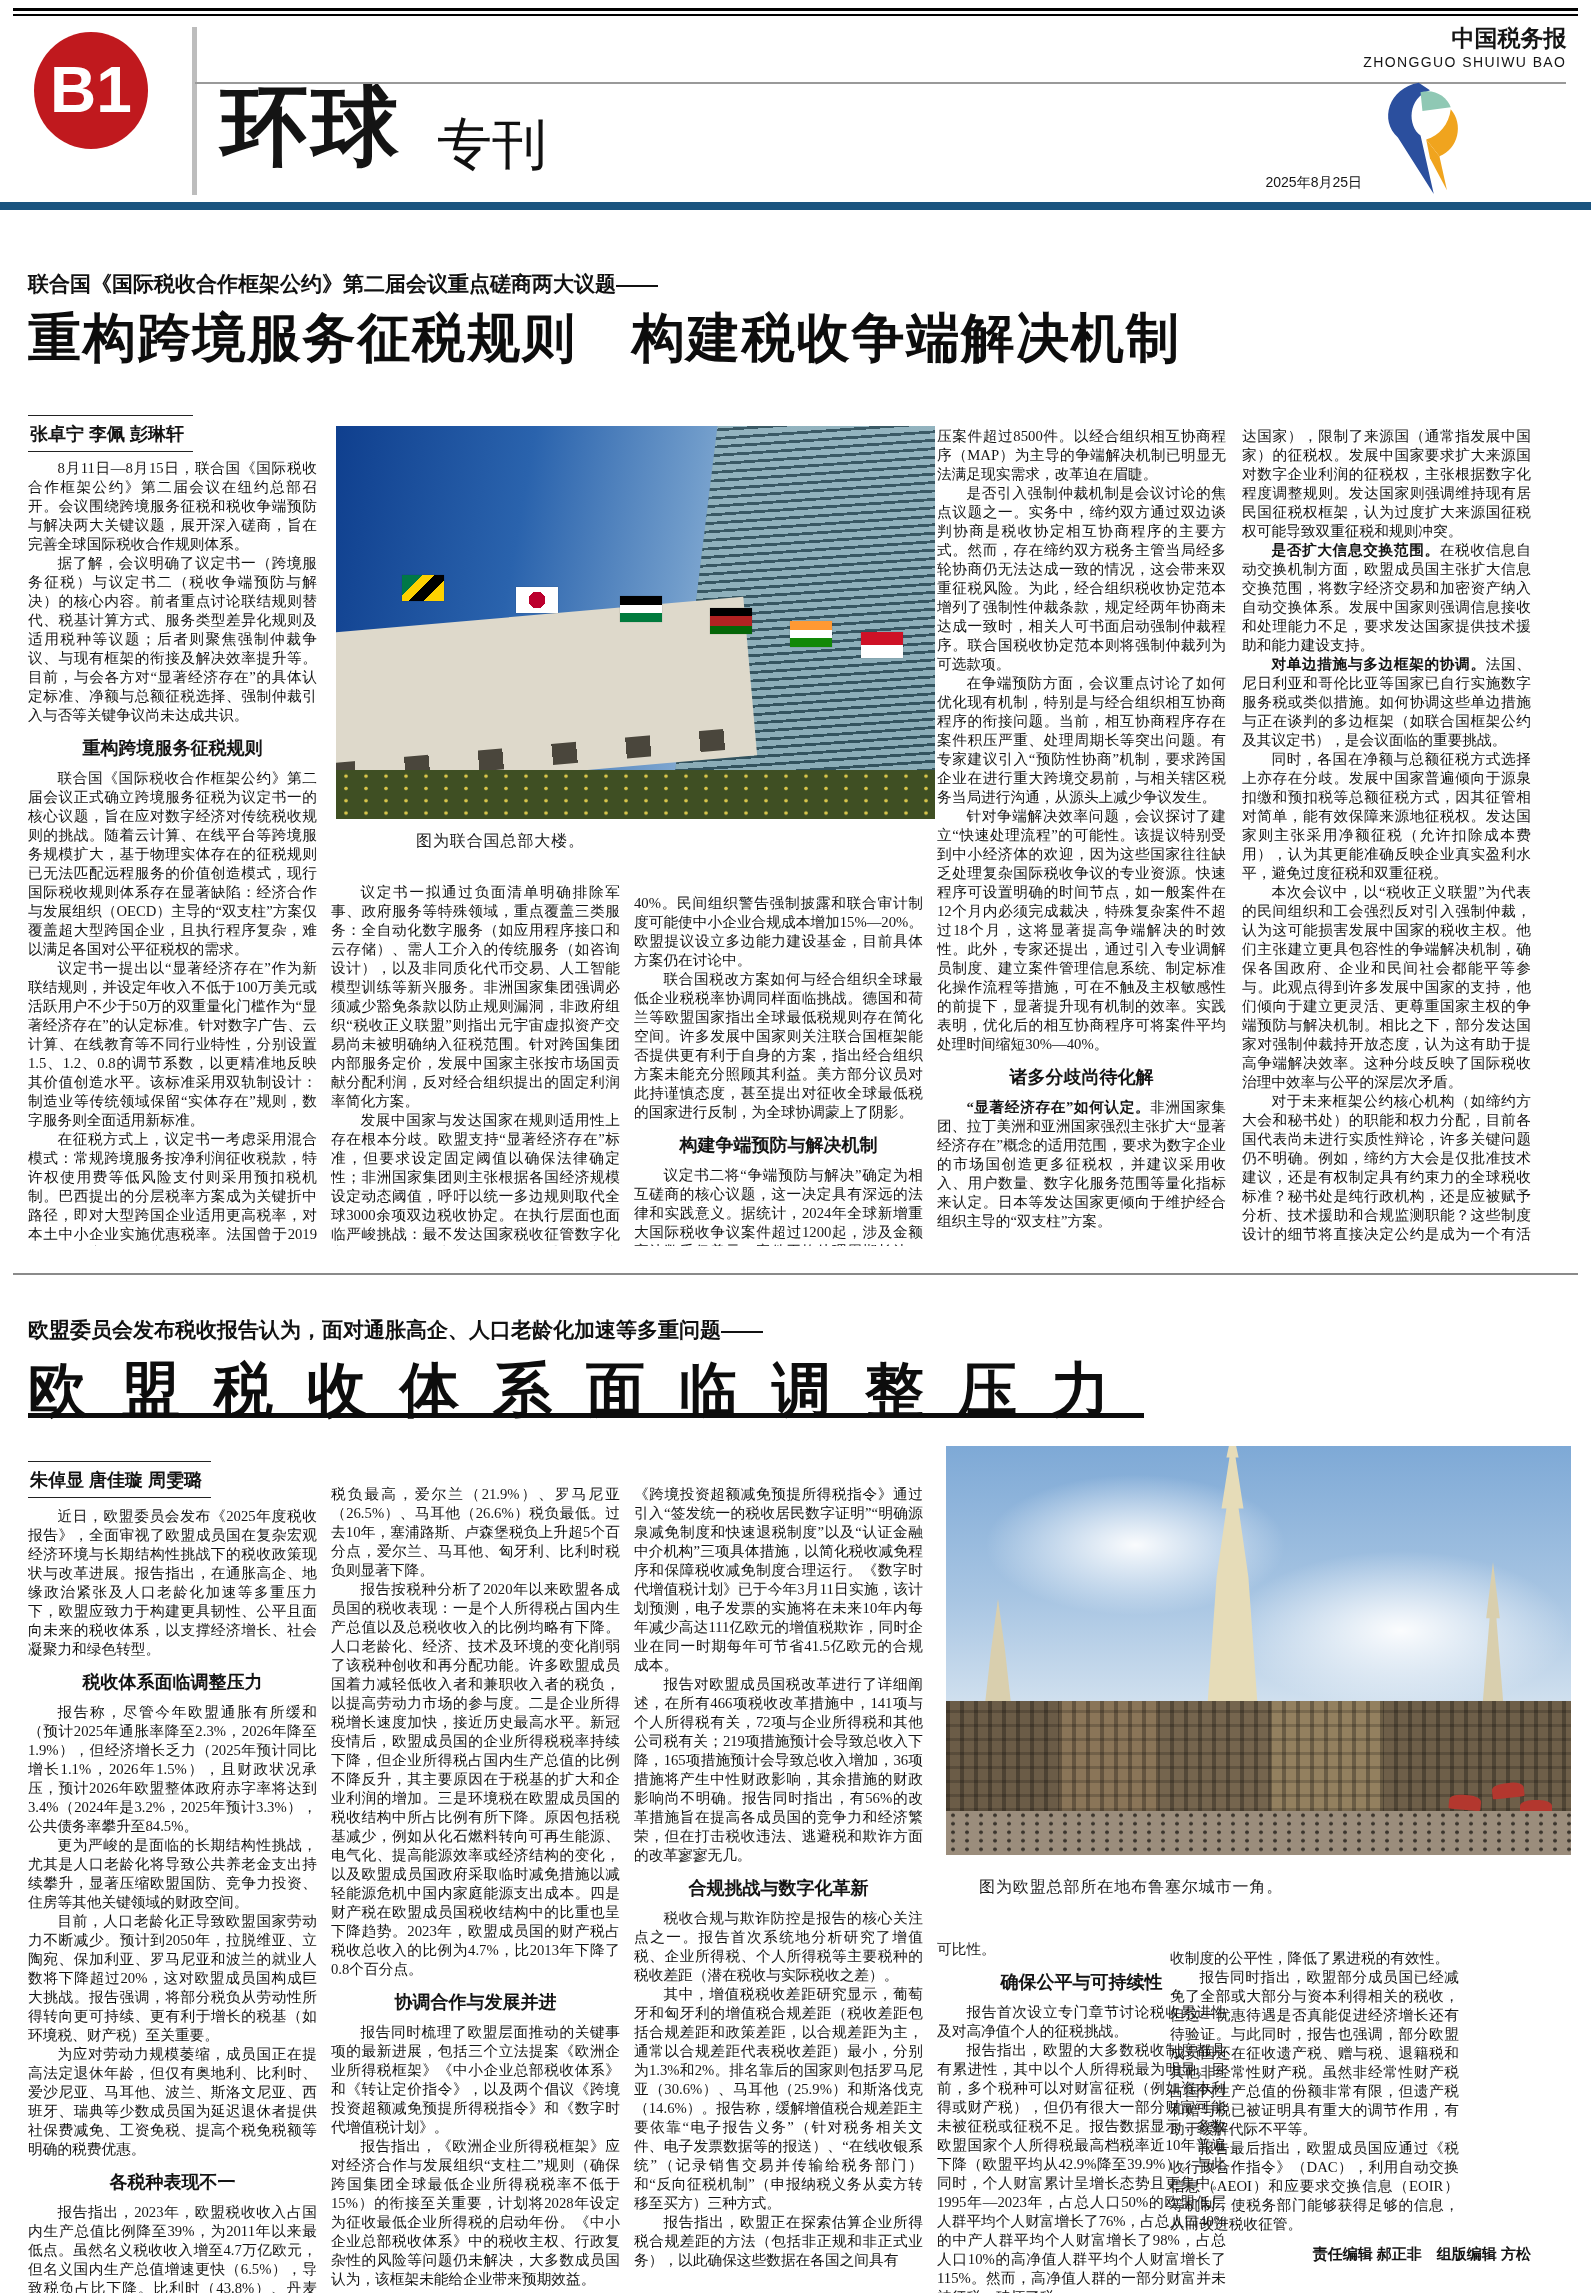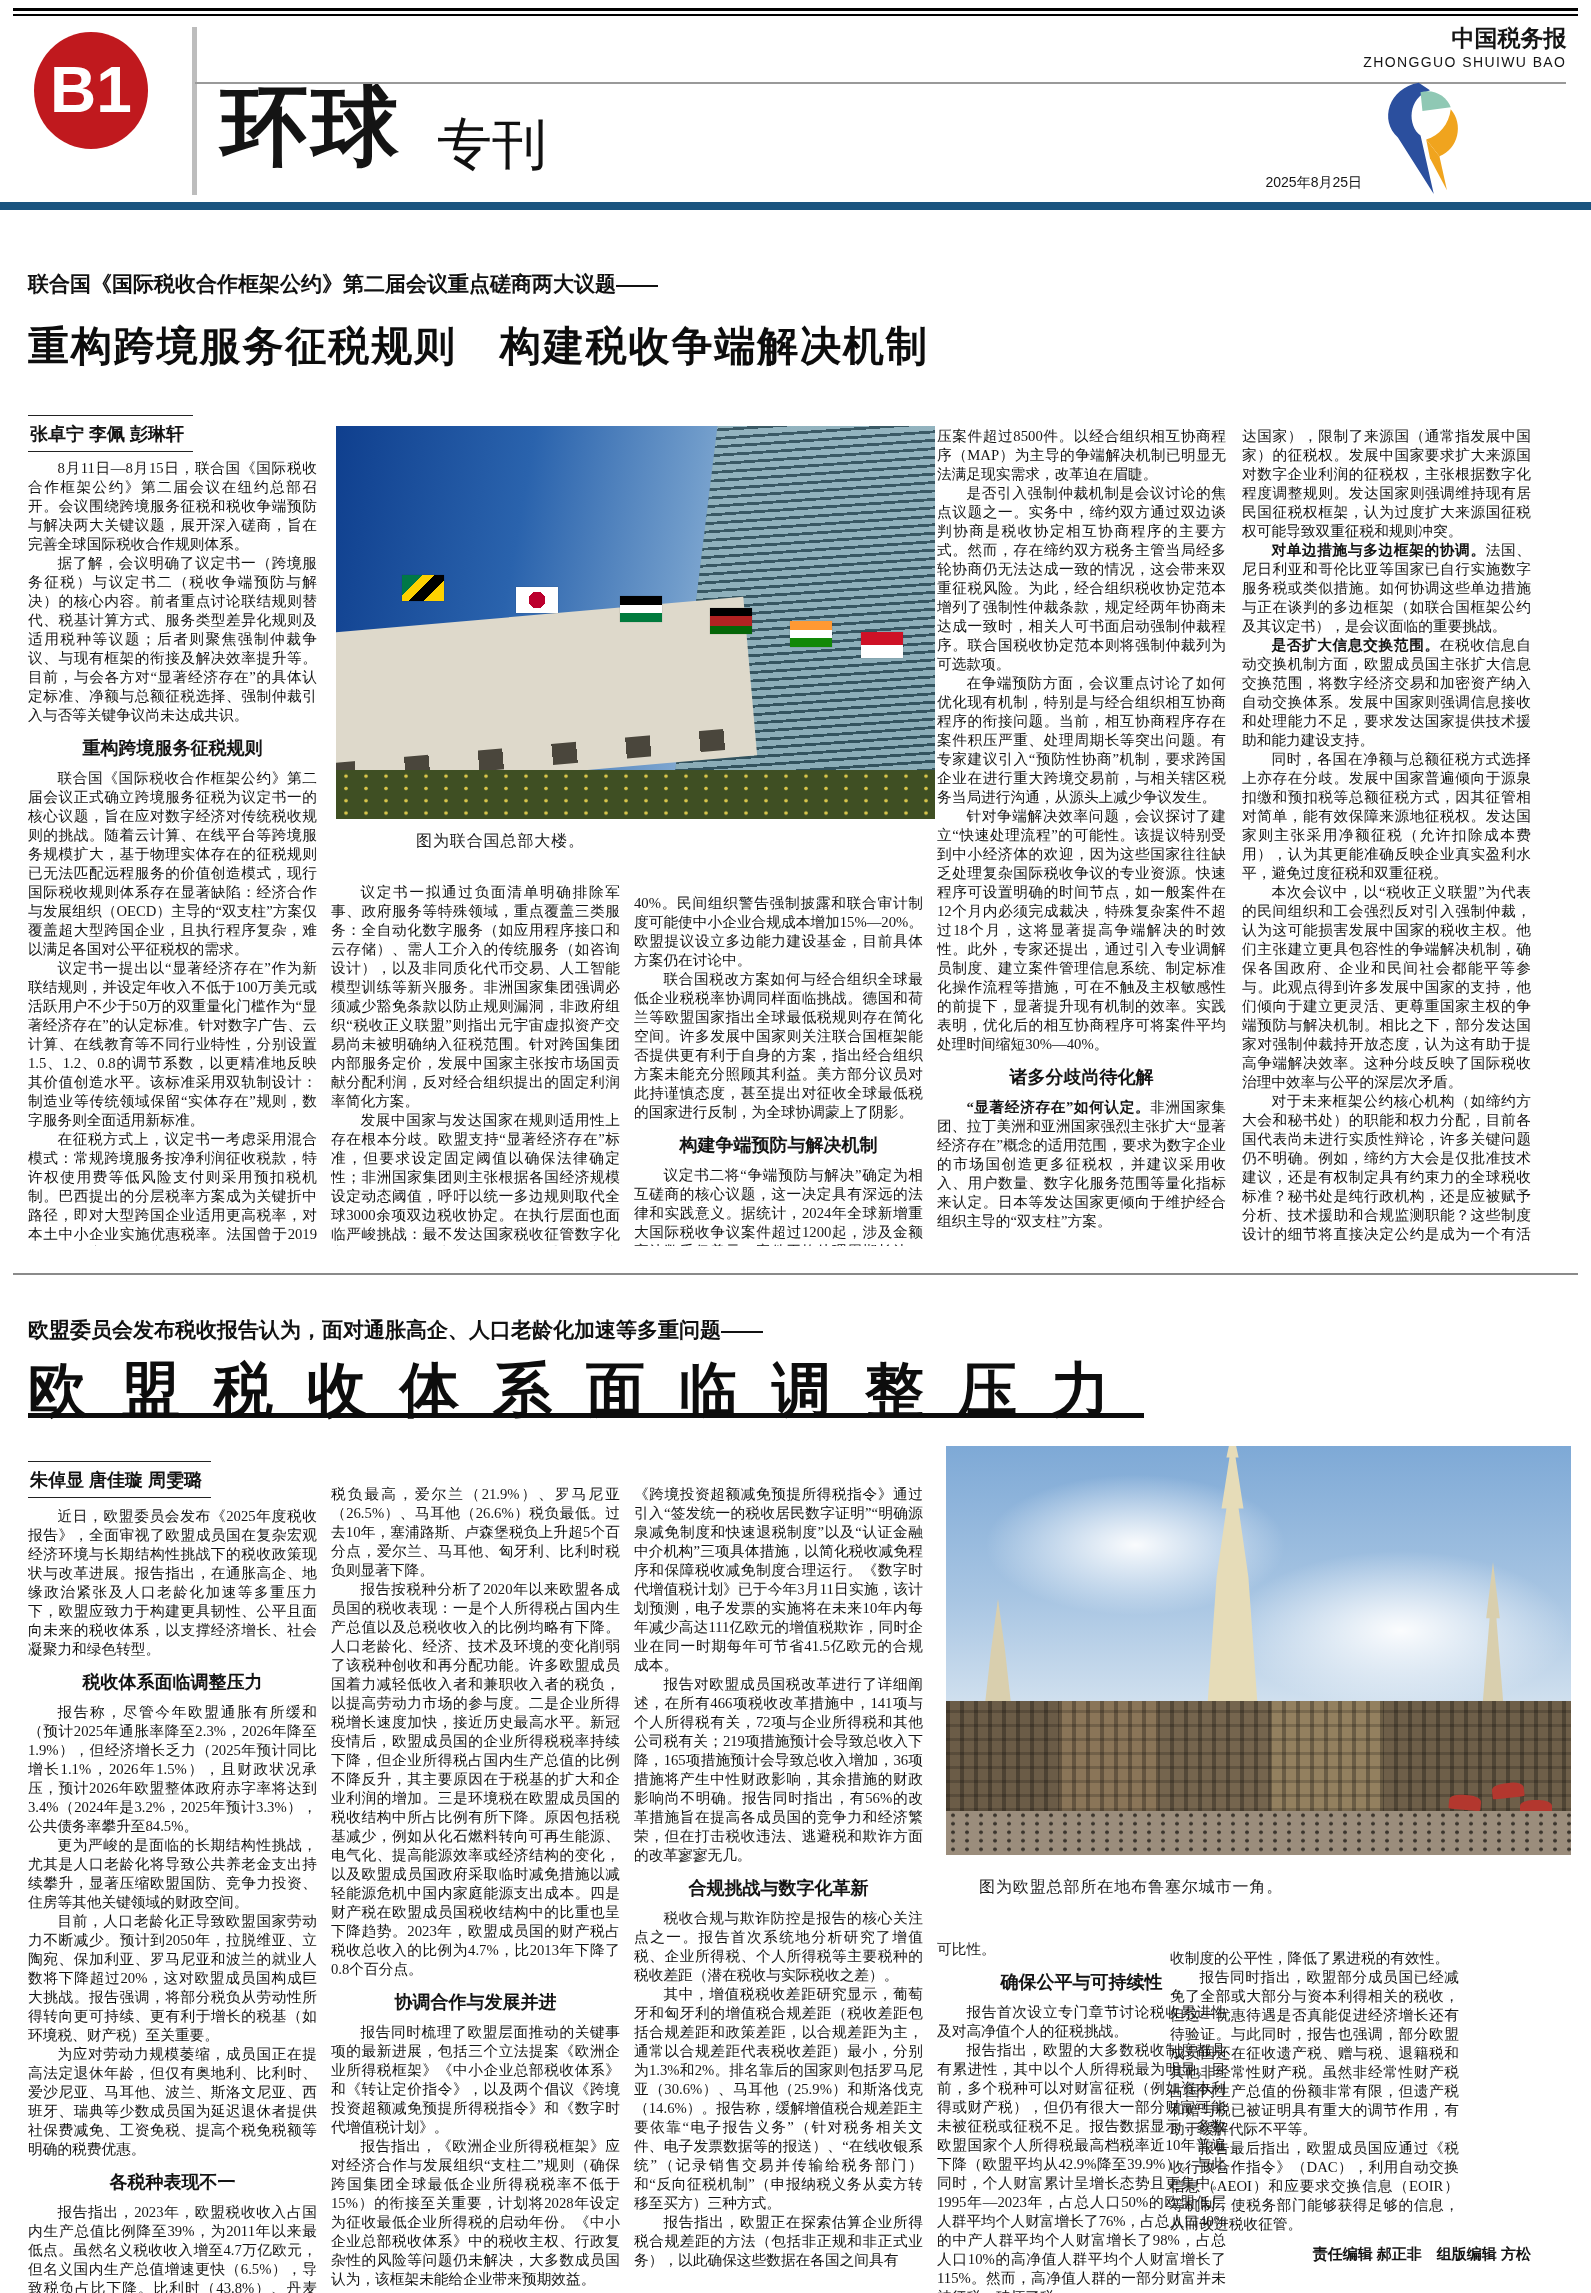--- a/index.html
+++ b/index.html
@@ -95,21 +95,21 @@
       <path d="M62,4 C30,10 20,44 40,62 L78,122 L64,60 C50,50 50,20 74,12 Z" fill="#2b4f9e"></path>
       <path d="M64,14 C78,10 92,18 96,30 L66,34 Z" fill="#8fc8b4"></path>
       <path d="M96,32 C110,48 104,74 84,82 L70,64 C84,60 94,48 96,32 Z" fill="#f0a41e"></path>
       <path d="M70,64 L84,82 L92,118 L74,84 Z" fill="#f0a41e"></path>
     </svg>
   </div>
   <div class="abs date">2025年8月25日</div>
   <div class="abs blue-rule"></div>
 
   <div class="abs kicker" style="left:28px;top:271px;">联合国《国际税收合作框架公约》第二届会议重点磋商两大议题——</div>
-  <div class="abs headline" style="left:28px;top:319px;font-size:41px;letter-spacing:1.9px;">重构跨境服务征税规则　构建税收争端解决机制</div>
+  <div class="abs headline" style="left:28px;top:303px;font-size:53px;letter-spacing:1.9px;">重构跨境服务征税规则　构建税收争端解决机制</div>
   <div class="abs byline" style="left:28px;top:415px;">张卓宁 李佩 彭琳轩</div>
 
   <div class="abs photo1">
     <div class="p1-tower"></div>
     <div class="p1-wall">
         <div class="p1-slots"></div>
       </div>
     <div class="flag f1"></div>
     <div class="flag f2"></div>
     <div class="flag f3"></div>
@@ -141,22 +141,22 @@
   <div class="abs col" style="left:937px;top:416px;height:830px;">
       <p class="para no-indent">压案件超过8500件。以经合组织相互协商程序（MAP）为主导的争端解决机制已明显无法满足现实需求，改革迫在眉睫。</p>
       <p class="para">是否引入强制仲裁机制是会议讨论的焦点议题之一。实务中，缔约双方通过双边谈判协商是税收协定相互协商程序的主要方式。然而，存在缔约双方税务主管当局经多轮协商仍无法达成一致的情况，这会带来双重征税风险。为此，经合组织税收协定范本增列了强制性仲裁条款，规定经两年协商未达成一致时，相关人可书面启动强制仲裁程序。联合国税收协定范本则将强制仲裁列为可选款项。</p>
       <p class="para">在争端预防方面，会议重点讨论了如何优化现有机制，特别是与经合组织相互协商程序的衔接问题。当前，相互协商程序存在案件积压严重、处理周期长等突出问题。有专家建议引入“预防性协商”机制，要求跨国企业在进行重大跨境交易前，与相关辖区税务当局进行沟通，从源头上减少争议发生。</p>
       <p class="para">针对争端解决效率问题，会议探讨了建立“快速处理流程”的可能性。该提议特别受到中小经济体的欢迎，因为这些国家往往缺乏处理复杂国际税收争议的专业资源。快速程序可设置明确的时间节点，如一般案件在12个月内必须完成裁决，特殊复杂案件不超过18个月，这将显著提高争端解决的时效性。此外，专家还提出，通过引入专业调解员制度、建立案件管理信息系统、制定标准化操作流程等措施，可在不触及主权敏感性的前提下，显著提升现有机制的效率。实践表明，优化后的相互协商程序可将案件平均处理时间缩短30%—40%。</p>
       <h3 class="subhead">诸多分歧尚待化解</h3>
       <p class="para"><b class="lead">“显著经济存在”如何认定。</b>非洲国家集团、拉丁美洲和亚洲国家强烈主张扩大“显著经济存在”概念的适用范围，要求为数字企业的市场国创造更多征税权，并建议采用收入、用户数量、数字化服务范围等量化指标来认定。日本等发达国家更倾向于维护经合组织主导的“双支柱”方案。</p>
     </div>
   <div class="abs col" style="left:1242px;top:416px;height:830px;">
       <p class="para no-indent">达国家），限制了来源国（通常指发展中国家）的征税权。发展中国家要求扩大来源国对数字企业利润的征税权，主张根据数字化程度调整规则。发达国家则强调维持现有居民国征税权框架，认为过度扩大来源国征税权可能导致双重征税和规则冲突。</p>
+      <p class="para"><b class="lead">是否扩大信息交换范围。</b>在税收信息自动交换机制方面，欧盟成员国主张扩大信息交换范围，将数字经济交易和加密资产纳入自动交换体系。发展中国家则强调信息接收和处理能力不足，要求发达国家提供技术援助和能力建设支持。</p>
       <p class="para"><b class="lead">对单边措施与多边框架的协调。</b>法国、尼日利亚和哥伦比亚等国家已自行实施数字服务税或类似措施。如何协调这些单边措施与正在谈判的多边框架（如联合国框架公约及其议定书），是会议面临的重要挑战。</p>
-      <p class="para"><b class="lead">是否扩大信息交换范围。</b>在税收信息自动交换机制方面，欧盟成员国主张扩大信息交换范围，将数字经济交易和加密资产纳入自动交换体系。发展中国家则强调信息接收和处理能力不足，要求发达国家提供技术援助和能力建设支持。</p>
       <p class="para">同时，各国在净额与总额征税方式选择上亦存在分歧。发展中国家普遍倾向于源泉扣缴和预扣税等总额征税方式，因其征管相对简单，能有效保障来源地征税权。发达国家则主张采用净额征税（允许扣除成本费用），认为其更能准确反映企业真实盈利水平，避免过度征税和双重征税。</p>
       <p class="para">本次会议中，以“税收正义联盟”为代表的民间组织和工会强烈反对引入强制仲裁，认为这可能损害发展中国家的税收主权。他们主张建立更具包容性的争端解决机制，确保各国政府、企业和民间社会都能平等参与。此观点得到许多发展中国家的支持，他们倾向于建立更灵活、更尊重国家主权的争端预防与解决机制。相比之下，部分发达国家对强制仲裁持开放态度，认为这有助于提高争端解决效率。这种分歧反映了国际税收治理中效率与公平的深层次矛盾。</p>
       <p class="para">对于未来框架公约核心机构（如缔约方大会和秘书处）的职能和权力分配，目前各国代表尚未进行实质性辩论，许多关键问题仍不明确。例如，缔约方大会是仅批准技术建议，还是有权制定具有约束力的全球税收标准？秘书处是纯行政机构，还是应被赋予分析、技术援助和合规监测职能？这些制度设计的细节将直接决定公约是成为一个有活力、能够推动实质性政策的机构，还是仅仅停留为一个象征性的论坛。</p>
     </div>
 
   <div class="abs divider"></div>
 
   <div class="abs kicker" style="left:28px;top:1317px;">欧盟委员会发布税收报告认为，面对通胀高企、人口老龄化加速等多重问题——</div>
   <div class="abs headline" style="left:28px;top:1351px;font-size:59px;letter-spacing:34px;text-decoration:underline;">欧盟税收体系面临调整压力</div>
   <div class="abs byline" style="left:28px;top:1461px;">朱倬显 唐佳璇 周雯璐</div>

